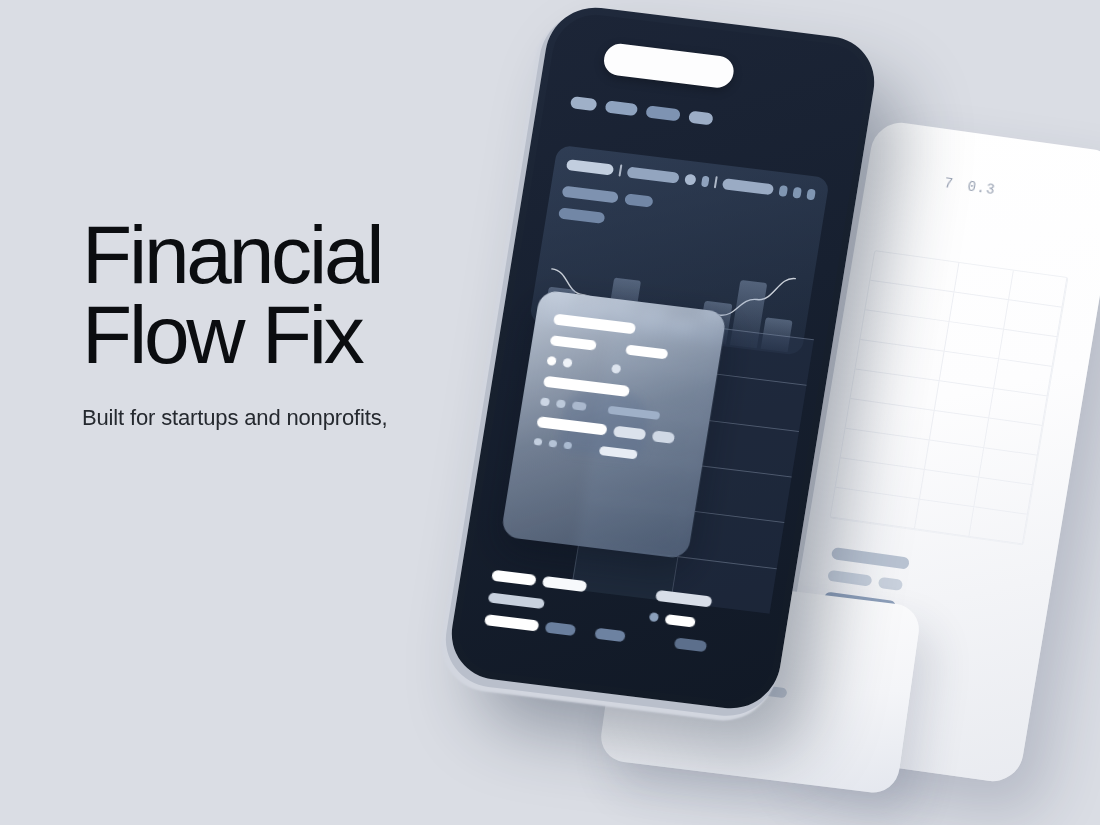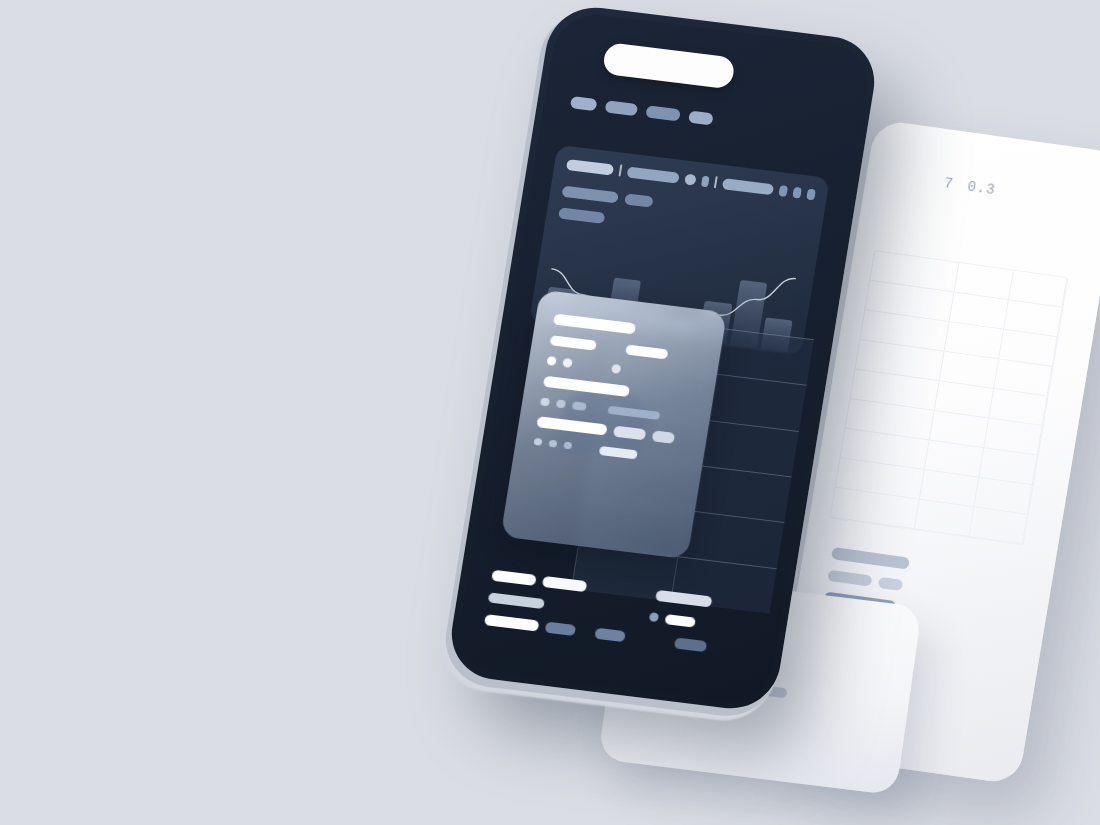--- a/index.html
+++ b/index.html
@@ -197,20 +197,23 @@
   
   .ph-footer { position: absolute; left: 24px; right: 22px; bottom: 34px; }
   .ph-footer .rw { margin-bottom: 12px; }
 </style>
 </head>
 <body>
 
 <div class="stage">
 
   <div class="copy">
+    <div class="headline">Financial
+Flow Fix</div>
+    <div class="sub2">Built for startups and nonprofits,</div>
   </div>
 
   <div class="scene">
 
     <div class="card-right">
       <div class="glyphs">
         <span>7</span>
         <span>0.3</span>
       </div>
       <div class="grid-table" id="rightGrid">

